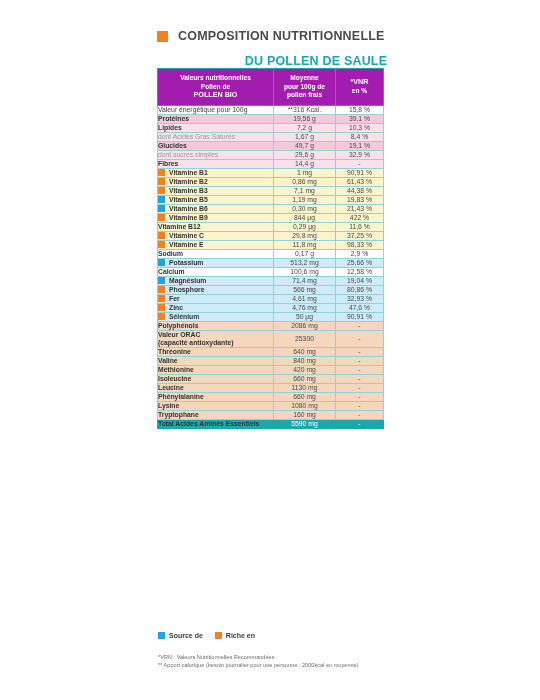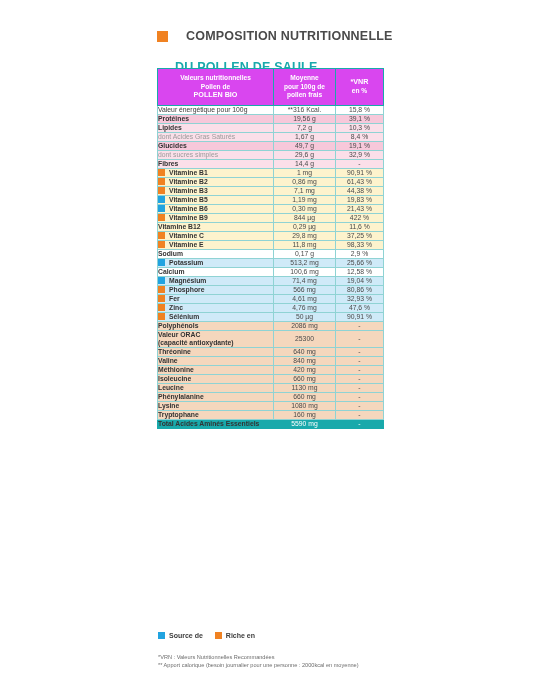--- a/index.html
+++ b/index.html
@@ -7,49 +7,49 @@
     width:540px;height:700px;
     background:#ffffff;
     font-family:"Liberation Sans", sans-serif;
     color:#3b3b3b;
     overflow:hidden;
   }
   .page{position:relative;width:540px;height:700px;}
 
   
   .title-block{position:absolute;left:157px;top:30px;width:300px;}
-  .title-line1{display:flex;align-items:center;gap:18px;}
+  .title-line1{display:flex;align-items:center;gap:10px;}
   .title-sq{width:11px;height:11px;background:#f08222;flex:none;}
   .title-main{
     font-size:12.5px;font-weight:bold;color:#4a4a4a;
     letter-spacing:.2px;line-height:13px;
   }
   .title-sub{
-    margin-left:18px;margin-top:18px;
+    margin-left:18px;margin-top:12px;
     font-size:12.5px;font-weight:bold;color:#19a9ab;
-    letter-spacing:.2px;line-height:13px;
+    letter-spacing:.2px;line-height:13px;text-align:center;
   }
 
   
   .table{
     position:absolute;left:157px;top:68px;width:226px;
     border-collapse:collapse;table-layout:fixed;
   }
   .table td,.table th{
     border:1px solid #8fd3d4;
     padding:0;
     vertical-align:middle;
   }
   col.c1{width:116px;}
   col.c2{width:62px;}
   col.c3{width:48px;}
 
   
   .thead th{
-    background:#d946ef;border:1px solid #19a9ab;
+    background:#a21caf;border:1px solid #19a9ab;
     color:#ffffff;font-size:6.6px;font-weight:bold;
     text-align:center;line-height:8.5px;
     padding:5px 2px 5px;
   }
   .thead th .big{font-size:7.2px;}
 
   
   .cell-label{
     font-size:6.8px;padding:3.5px 4px 3.5px 5px;
     color:#3b3b3b;line-height:8px;

